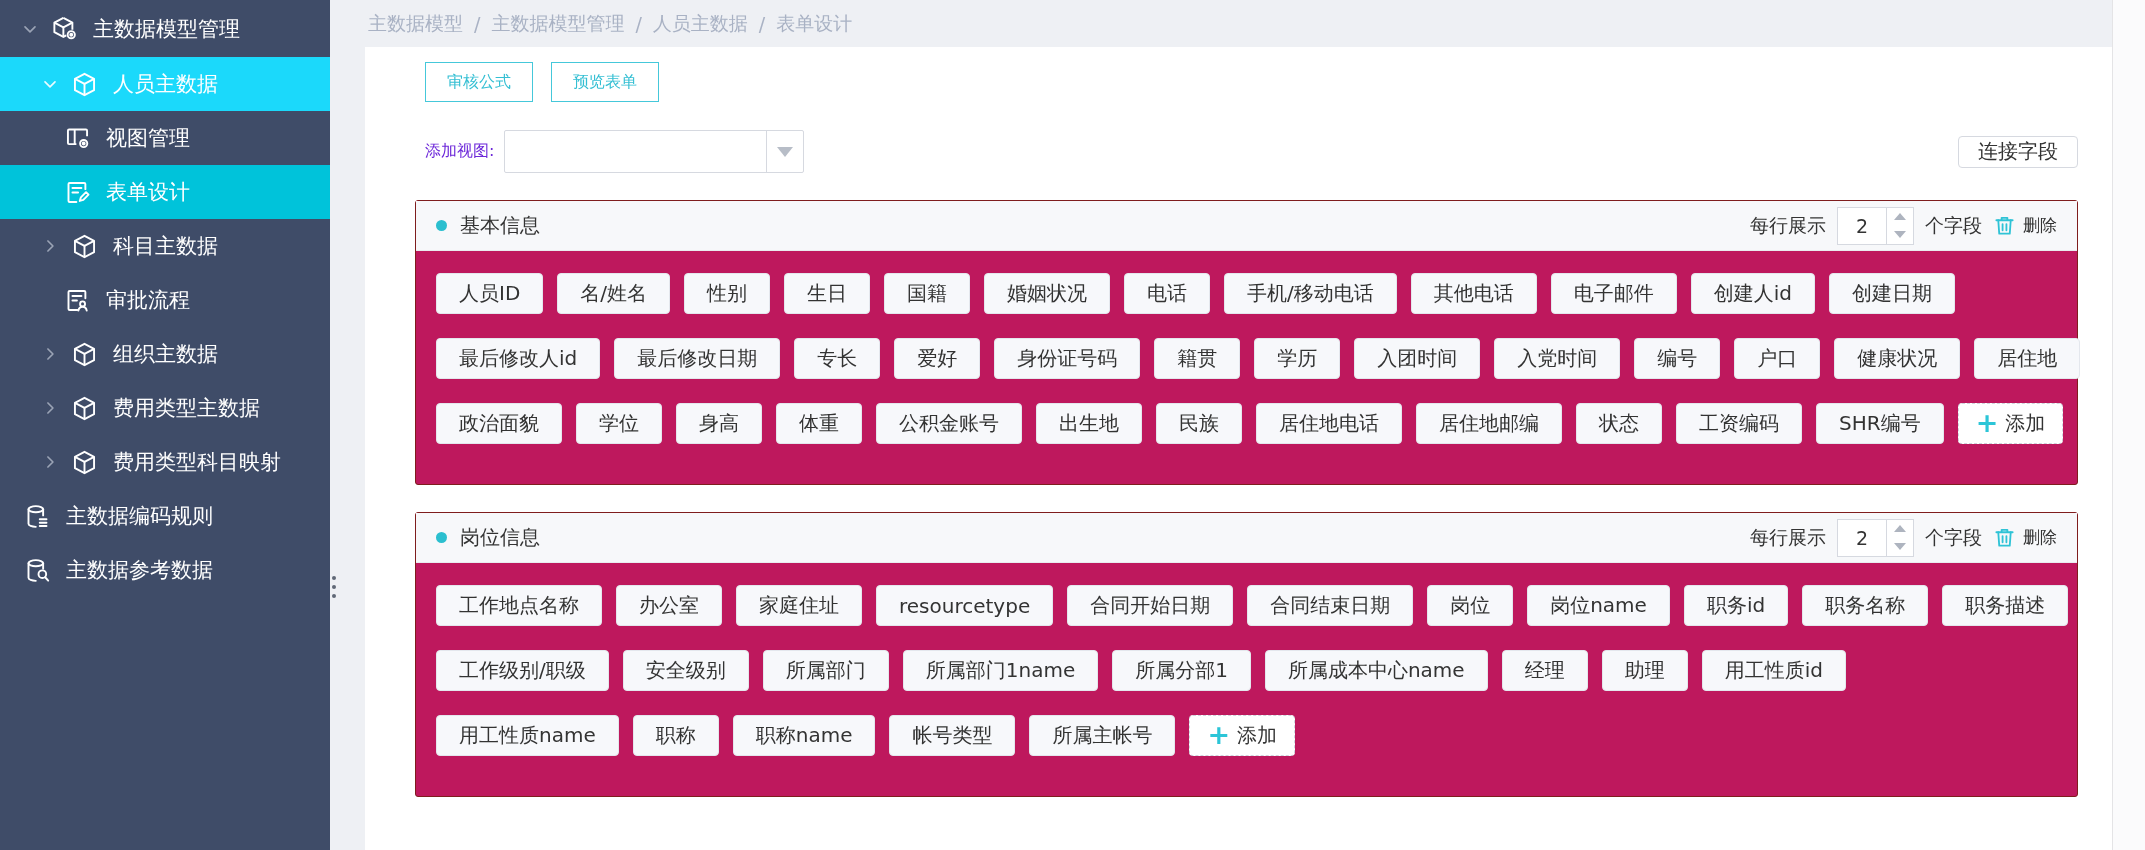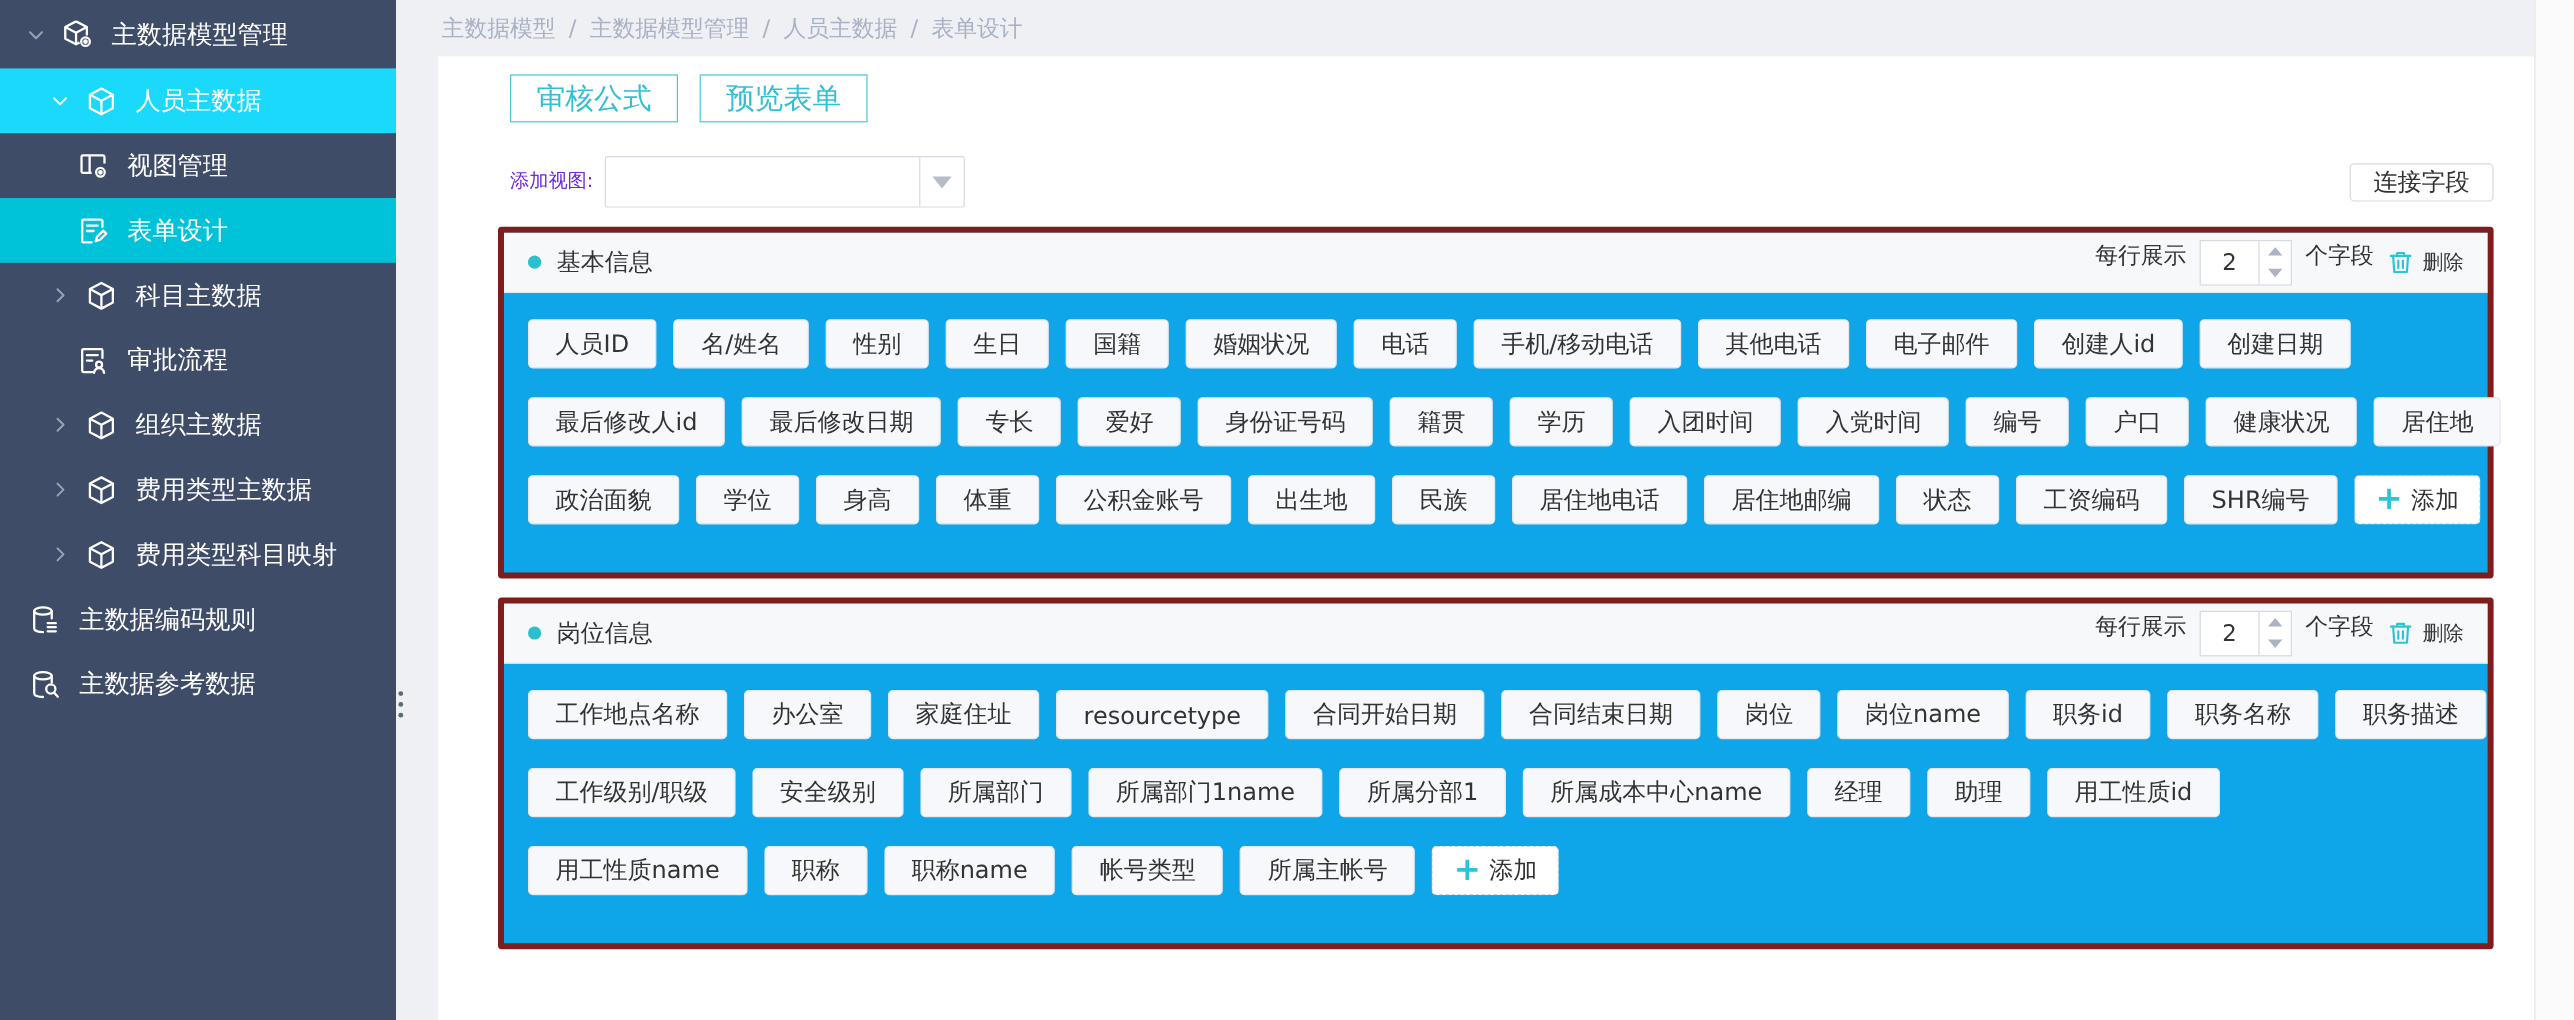--- a/index.html
+++ b/index.html
@@ -25,36 +25,36 @@
 
   
   .crumbs{position:absolute;left:330px;top:0;right:50px;height:47px;display:flex;align-items:center;
     padding-left:38px;color:#a9b2c4;font-size:19px;gap:11px}
   .crumb{cursor:pointer}
 
   
   .card{position:absolute;left:365px;top:47px;right:33px;bottom:0;background:#fff;padding:15px 34px 0 50px}
   .toolbar{margin-left:10px;display:flex;gap:18px}
   .btn-cyan{height:40px;padding:0 21px;background:#fff;border:1px solid #45c8da;border-radius:0;
-    color:#33bfd3;font-size:24px;cursor:pointer;font-family:inherit}
+    color:#33bfd3;font-size:16px;cursor:pointer;font-family:inherit}
   .view-row{margin-top:28px;margin-left:10px;display:flex;align-items:center}
   .view-label{font-size:16px;color:#6d28d9;margin-right:10px}
   .select{width:300px;height:43px;border:1px solid #d6d9e0;border-radius:2px;background:#fff;display:flex;cursor:pointer}
   .select-value{flex:1;display:flex;align-items:center;padding-left:12px;font-size:19px;color:#555}
   .select-arrow{width:37px;border-left:1px solid #d6d9e0;display:flex;align-items:center;justify-content:center}
   .caret{width:0;height:0;border-left:8px solid transparent;border-right:8px solid transparent;border-top:10px solid #b7bdc7}
   .connect-btn{margin-left:auto;height:32px;padding:0 19px;background:#fff;border:1px solid #d6d9e0;border-radius:4px;
     font-size:20px;color:#333;cursor:pointer;font-family:inherit}
 
   
-  .section{margin-top:16px;border:5px solid #7f1d1d;border-radius:3px;background:#0ea5e9}
+  .section{margin-top:27px;border:1px solid #7f1d1d;border-radius:3px;background:#be185d}
   .sec-head{height:50px;background:#f7f8fa;border-bottom:1px solid #e9ebef;display:flex;align-items:center;padding:0 20px}
   .dot{width:11px;height:11px;border-radius:50%;background:#2bbfcf;margin-right:13px;flex:none}
   .sec-title{font-size:20px;color:#333}
-  .sec-controls{margin-left:auto;display:flex;gap:11px;font-size:19px;color:#333}
+  .sec-controls{margin-left:auto;display:flex;align-items:center;gap:11px;font-size:19px;color:#333}
   .num-input{display:flex;height:38px;border:1px solid #d6d9e0;background:#fff}
   .num-val{width:48px;display:flex;align-items:center;justify-content:center;font-size:19px;color:#333}
   .spinner{width:27px;border-left:1px solid #d6d9e0;display:flex;flex-direction:column}
   .spin{flex:1;display:flex;align-items:center;justify-content:center;cursor:pointer}
   .tri-up{width:0;height:0;border-left:6px solid transparent;border-right:6px solid transparent;border-bottom:7px solid #aeb4bf;display:block}
   .tri-down{width:0;height:0;border-left:6px solid transparent;border-right:6px solid transparent;border-top:7px solid #aeb4bf;display:block}
   .del-btn{display:flex;align-items:center;gap:7px;background:none;border:none;font-size:17px;color:#333;cursor:pointer;font-family:Liberation Sans, sans-serif}
   .trash{width:23px;height:23px;display:inline-flex}
   .sec-body{padding:22px 20px 40px}
   .chip-row{display:flex;gap:14px}

